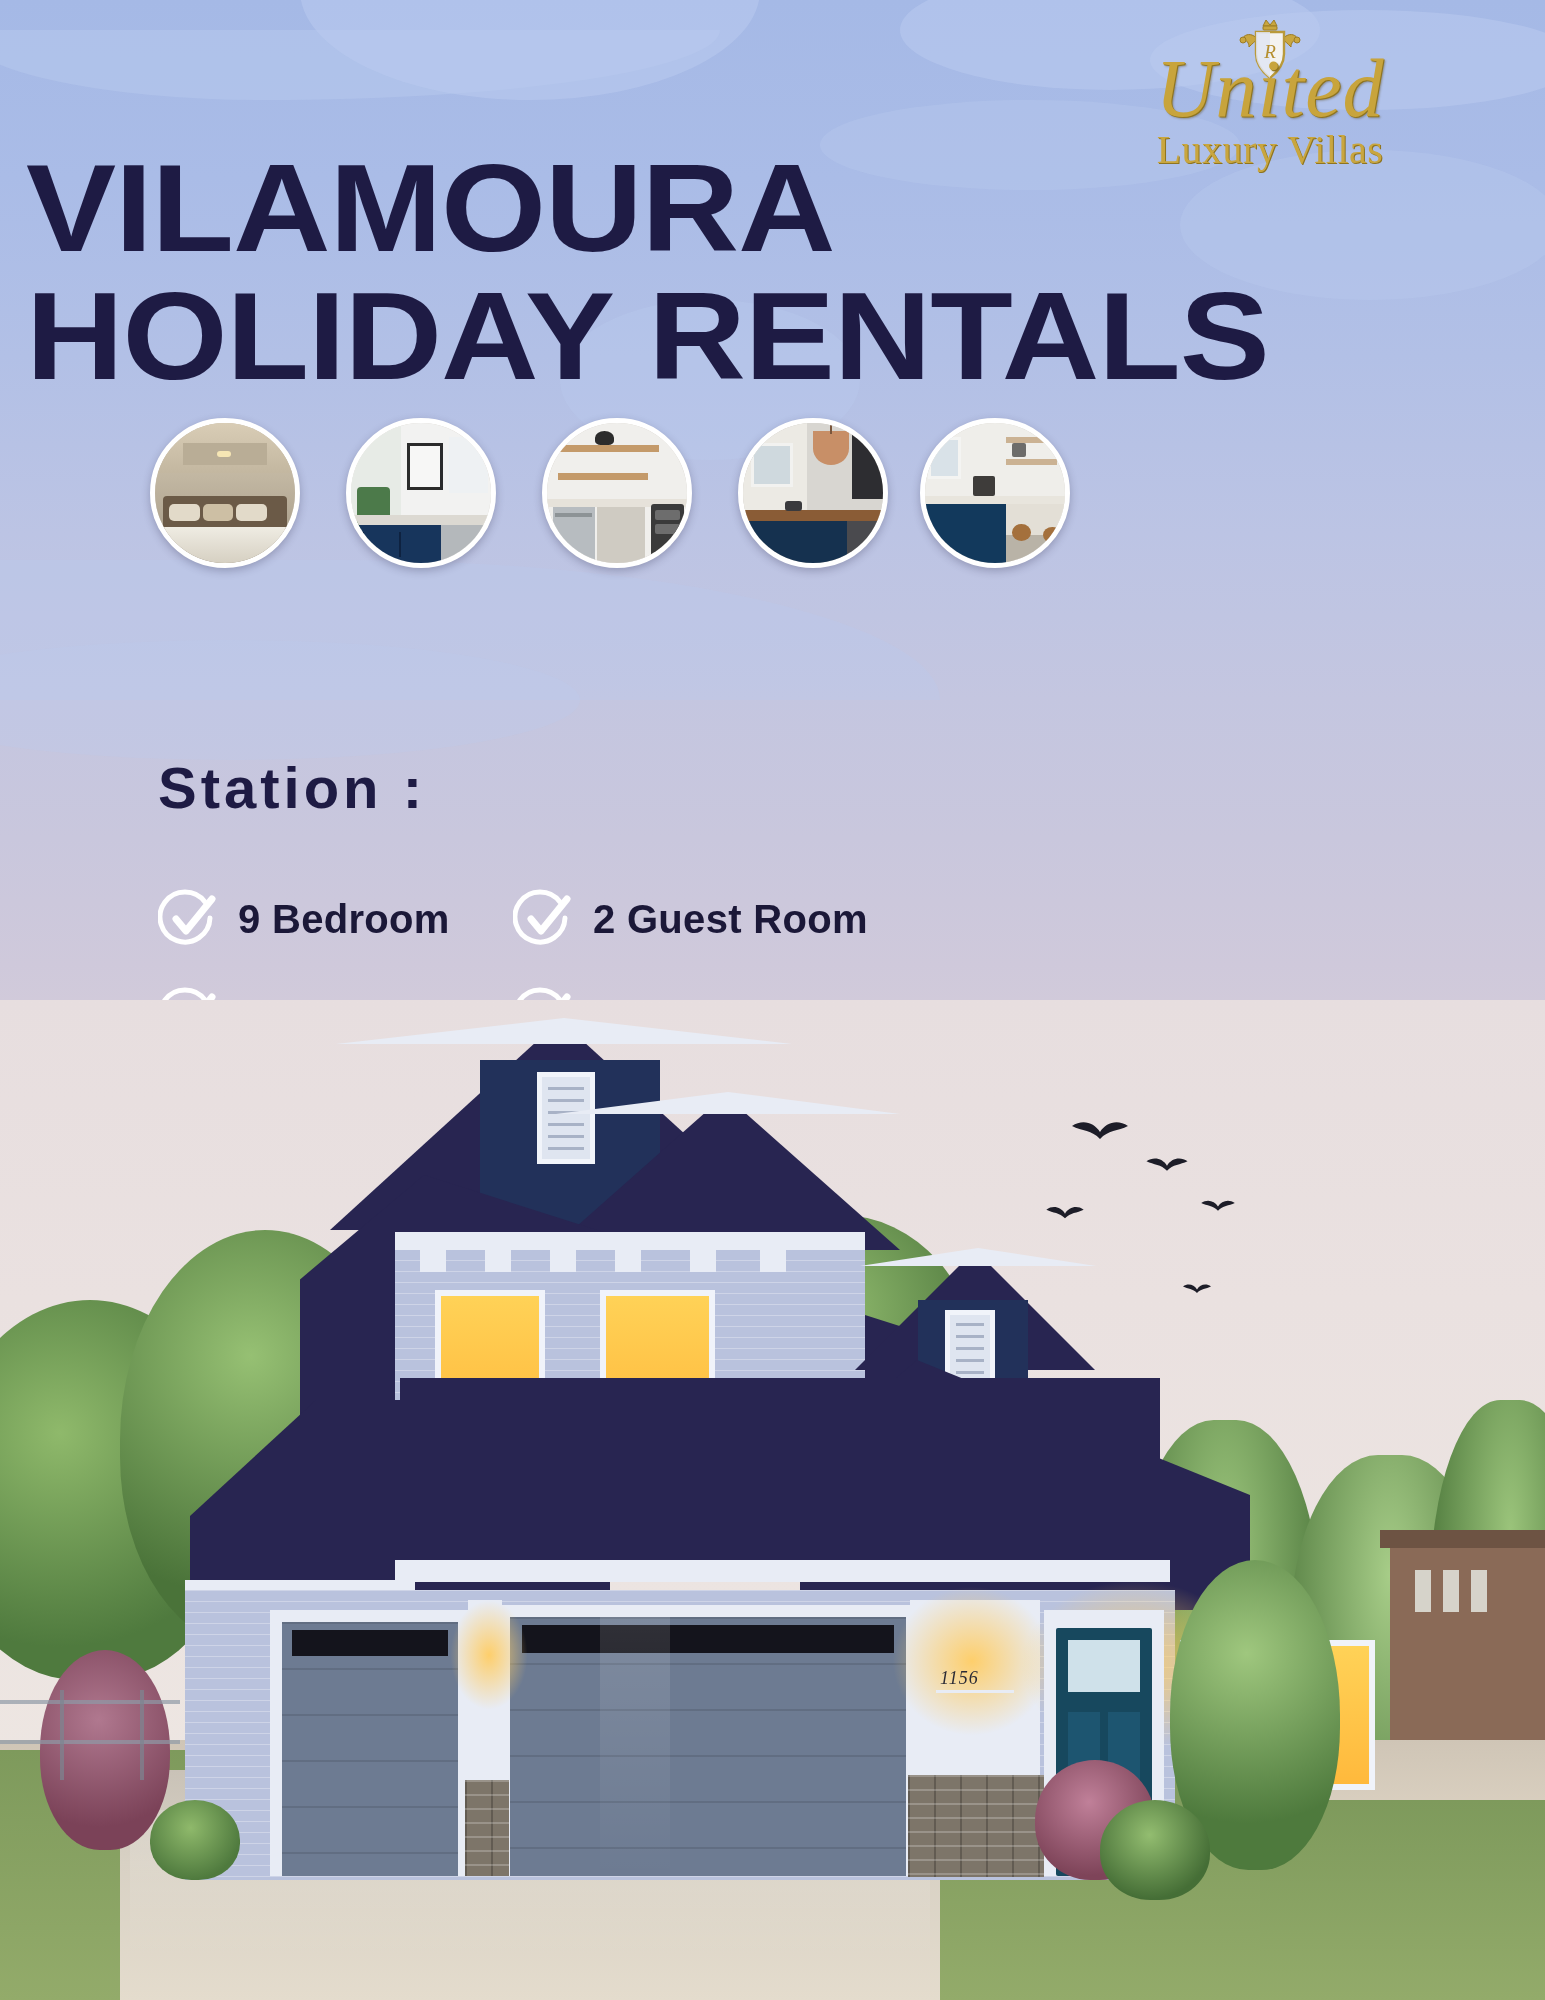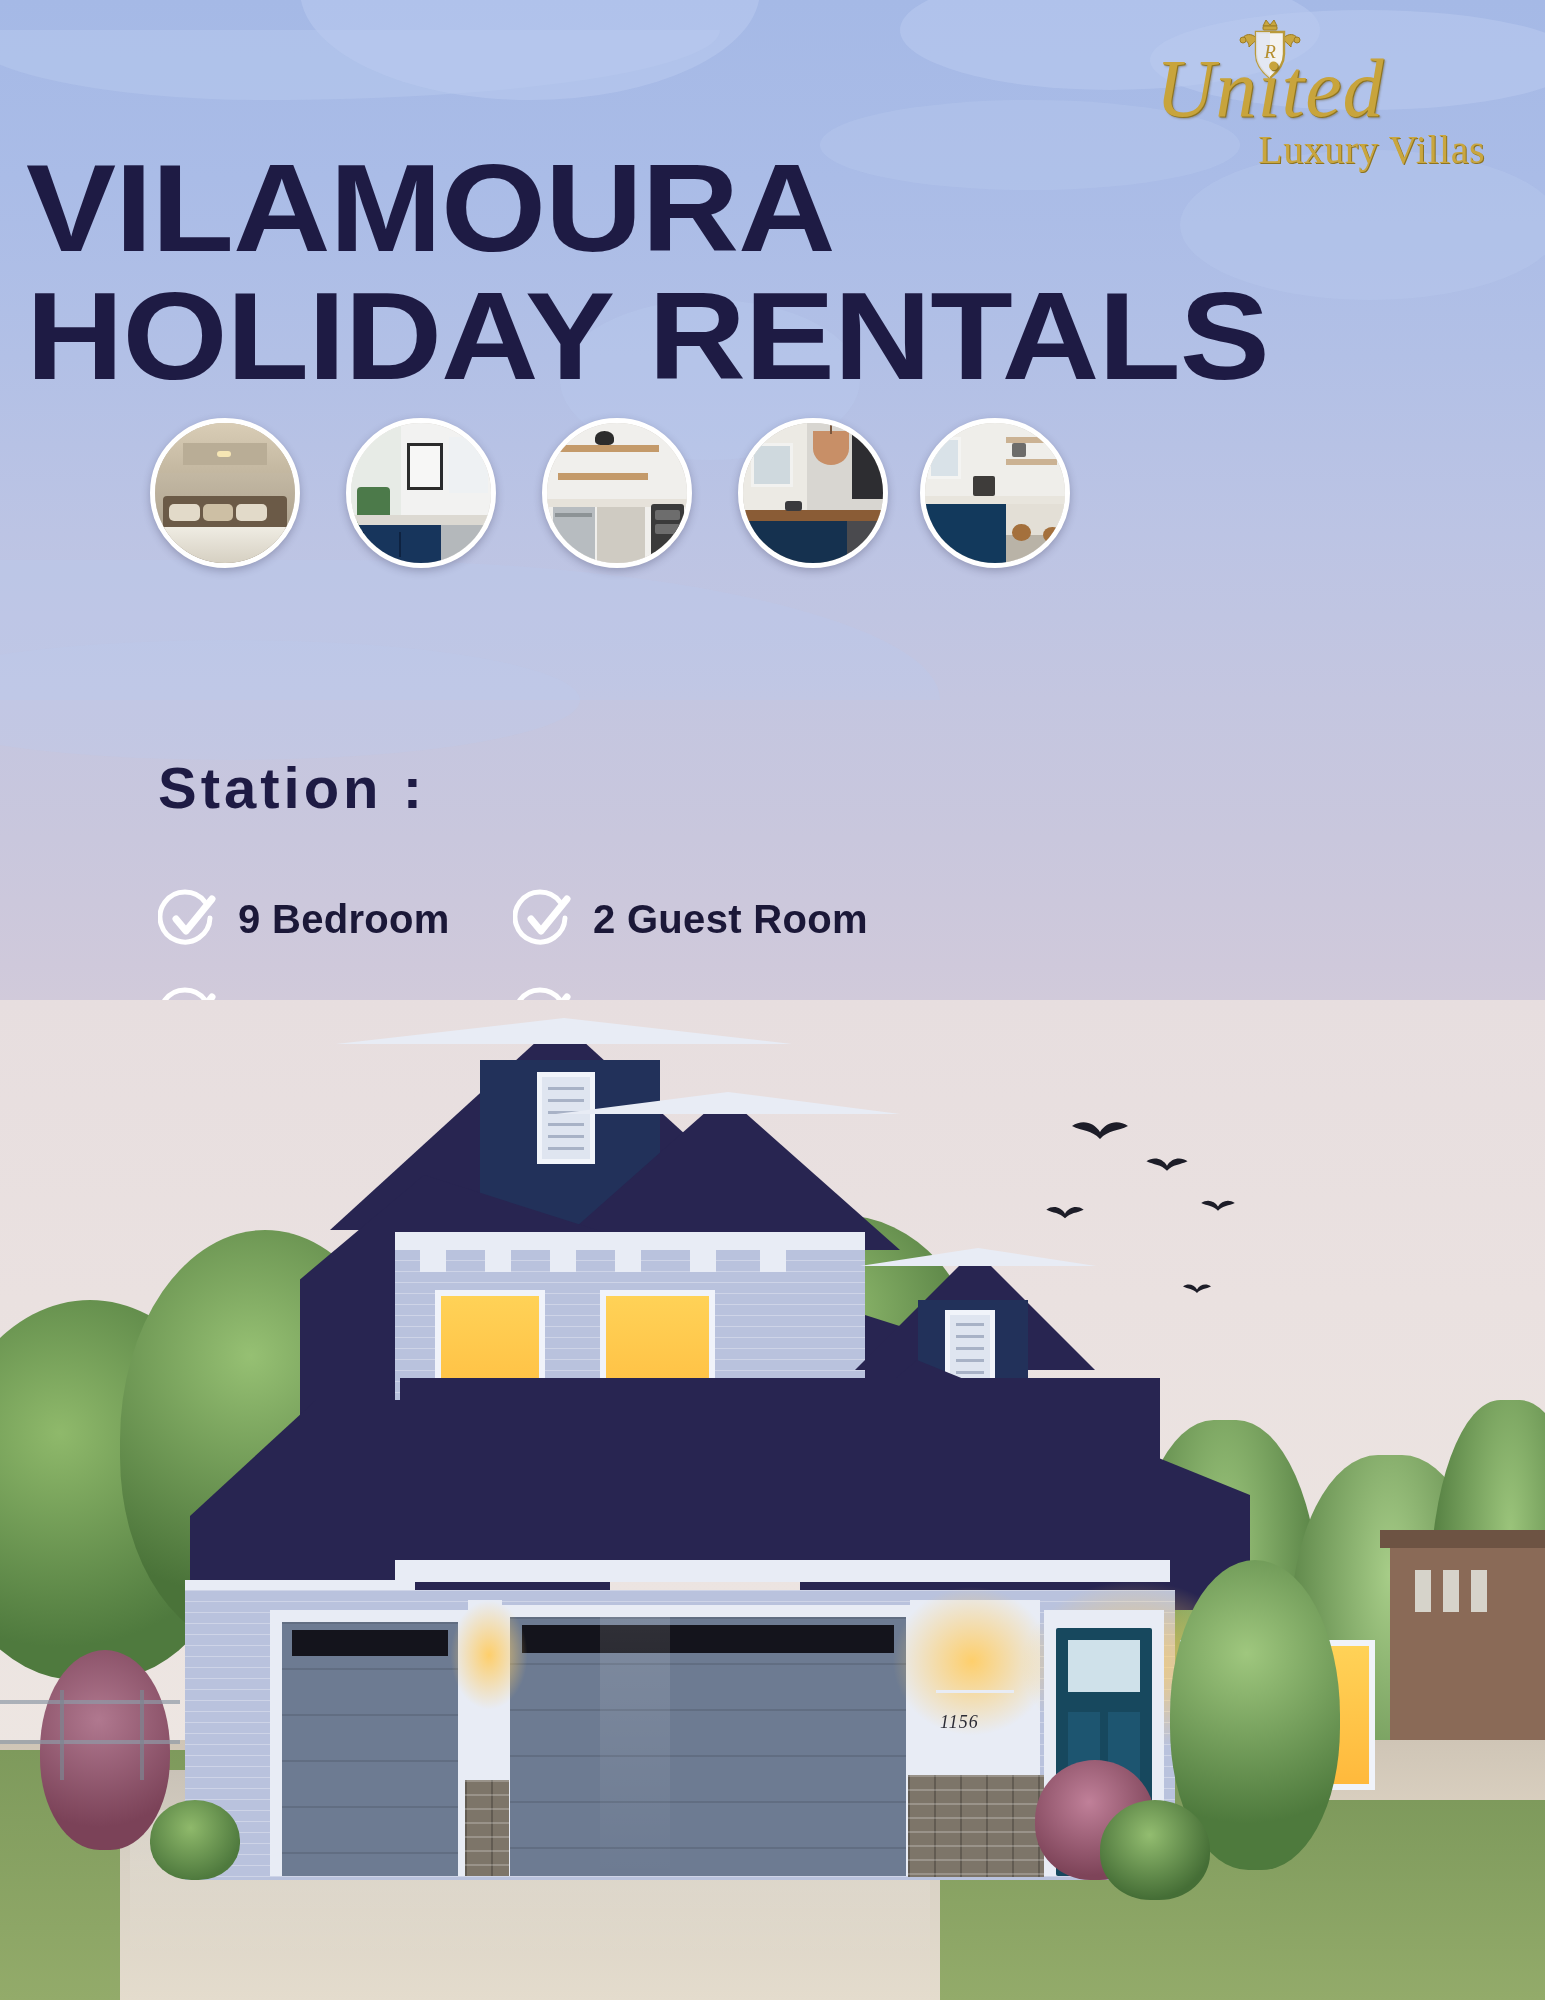--- a/index.html
+++ b/index.html
@@ -46,21 +46,20 @@
     color:#c8a43c;
     text-shadow:1px 1px 0 #8e7420, 2px 2px 2px rgba(80,60,10,.35);
   }
   .logo-sub{
     position:absolute; left:0; top:116px; width:100%;
     font-family:"Liberation Serif", serif;
     font-size:40px; line-height:1;
     letter-spacing:.5px;
     color:#c9a63f;
     text-shadow:1px 1px 0 #8e7420;
-    text-align:right;
   }
 
   
   .headline{
     position:absolute; left:26px; top:148px; width:1180px;
     color:#1e1b44;
     font-family:"Liberation Sans", sans-serif;
     font-weight:bold;
     font-size:124px;
     line-height:.98;
@@ -467,21 +466,21 @@
       <div class="garage-lite" style="left:222px; top:625px; width:372px; height:28px;"></div>
       <div class="refl" style="left:300px; top:617px; width:70px; height:259px; opacity:.30;"></div>
 
       <div class="trim" style="left:168px; top:600px; width:34px; height:200px;"></div>
       <div class="stone" style="left:165px; top:780px; width:44px; height:96px;"></div>
       <div class="glow" style="left:150px; top:600px; width:78px; height:110px;"></div>
 
       <div class="trim" style="left:610px; top:600px; width:130px; height:190px;"></div>
       <div class="stone" style="left:608px; top:775px; width:136px; height:102px;"></div>
       <div class="glow" style="left:592px; top:586px; width:160px; height:150px;"></div>
-      <div class="house-num" style="left:640px; top:668px;margin-top:44px;">1156</div>
+      <div class="house-num" style="left:640px; top:668px;">1156</div>
       <div class="trim" style="left:636px; top:690px; width:78px; height:3px;"></div>
 
       <div class="glow" style="left:720px; top:580px; width:230px; height:170px; opacity:.9;"></div>
       <div class="trim" style="left:744px; top:610px; width:120px; height:266px;"></div>
       <div class="door" style="left:756px; top:628px; width:96px; height:248px;"></div>
       <div class="door-win" style="left:768px; top:640px; width:72px; height:52px;"></div>
       <div class="trim" style="left:768px; top:712px; width:32px; height:70px; background:#1d5570;"></div>
       <div class="trim" style="left:808px; top:712px; width:32px; height:70px; background:#1d5570;"></div>
       <div class="trim" style="left:768px; top:796px; width:32px; height:66px; background:#1d5570;"></div>
       <div class="trim" style="left:808px; top:796px; width:32px; height:66px; background:#1d5570;"></div>

